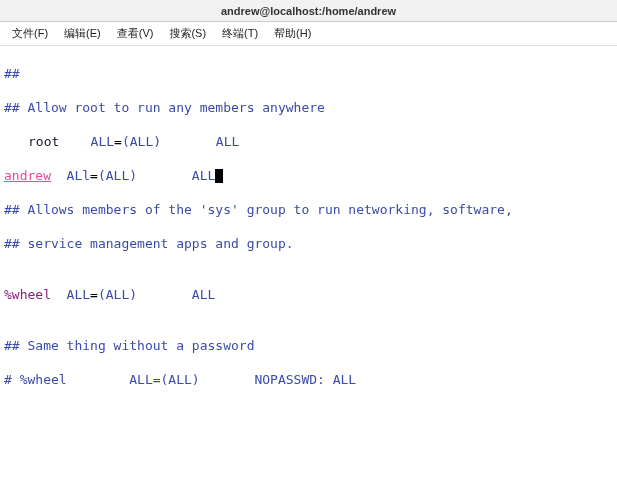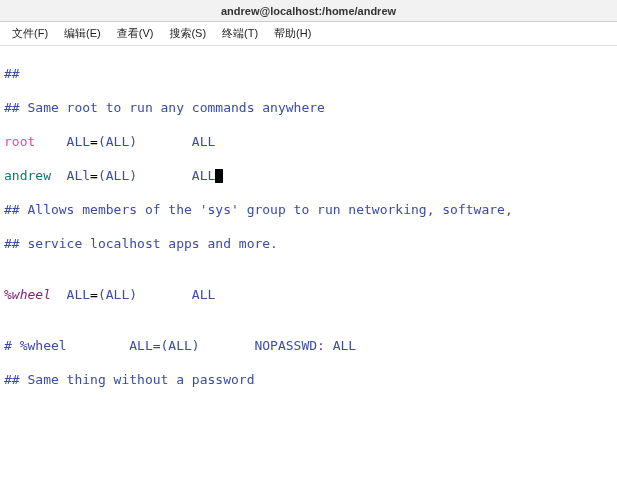--- a/index.html
+++ b/index.html
@@ -40,23 +40,23 @@
   }
   .terminal {
     padding: 2px 4px;
     font-family: "DejaVu Sans Mono", "Courier New", monospace;
     font-size: 13px;
     line-height: 17px;
     white-space: pre;
     color: #3a4ba8;
   }
   .line { white-space: pre; }
-  .kw-root { color: #ec4899; }
-  .kw-user { color: #0f766e; }
-  .kw-wheel { color: #8a1f7a; font-style: italic; }
+  .kw-root { color: #0f172a; margin-left: 24px; }
+  .kw-user { color: #ec4899; text-decoration: underline; }
+  .kw-wheel { color: #8a1f7a; }
   .kw-eq { color: #000; }
   .cursor {
     display: inline-block;
     width: 8px;
     height: 14px;
     background: #000;
     vertical-align: text-bottom;
   }
 </style>
 </head>
@@ -68,30 +68,30 @@
   <div class="menu-item">文件(F)</div>
   <div class="menu-item">编辑(E)</div>
   <div class="menu-item">查看(V)</div>
   <div class="menu-item">搜索(S)</div>
   <div class="menu-item">终端(T)</div>
   <div class="menu-item">帮助(H)</div>
 </div>
 
 <div class="terminal">
 <div class="line">##</div>
-<div class="line">## Same root to run any commands anywhere</div>
+<div class="line">## Allow root to run any members anywhere</div>
 <div class="line"><span class="kw-root">root</span><span>    ALL</span><span class="kw-eq">=</span><span>(ALL)       ALL</span></div>
 <div class="line"><span class="kw-user">andrew</span><span>  ALl</span><span class="kw-eq">=</span><span>(ALL)       ALL</span><span class="cursor"></span></div>
 <div class="line">## Allows members of the 'sys' group to run networking, software,</div>
-<div class="line">## service localhost apps and more.</div>
+<div class="line">## service management apps and group.</div>
 <div class="line"></div>
 <div class="line"><span class="kw-wheel">%wheel</span><span>  ALL</span><span class="kw-eq">=</span><span>(ALL)       ALL</span></div>
 <div class="line"></div>
+<div class="line">## Same thing without a password</div>
 <div class="line"># %wheel        ALL=(ALL)       NOPASSWD: ALL</div>
-<div class="line">## Same thing without a password</div>
 <div class="line"></div>
 
 
 
 <div class="line"></div>
 
 
 <div class="line"></div>
 
 

